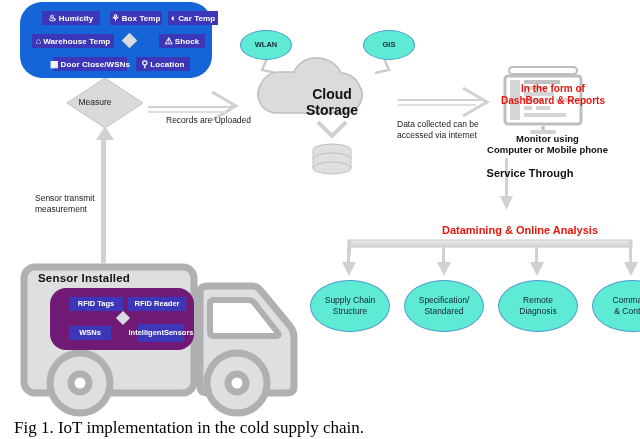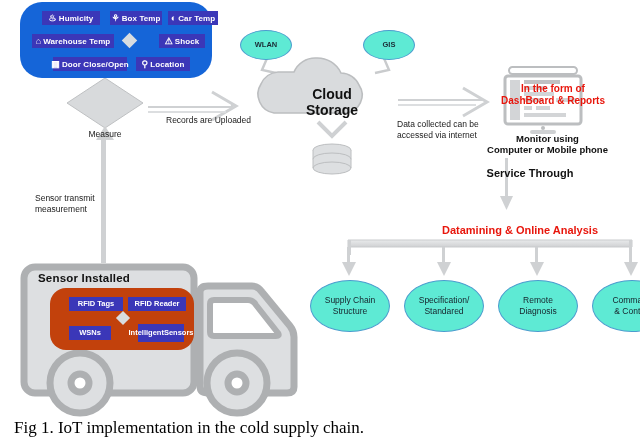--- a/index.html
+++ b/index.html
@@ -34,21 +34,21 @@
   .ell{position:absolute;background:#5eead4;border:1px solid #4C9CCE;
        border-radius:50%;display:flex;align-items:center;justify-content:center;
        text-align:center;color:#16222b;font-size:8px;line-height:10px;}
   .ell.small{font-size:7.5px;font-weight:bold;color:#1b2b35;}
   .ell.big{font-size:8.5px;line-height:11px;}
 
   
   .sensor-head{position:absolute;left:38px;top:272px;font-size:11.5px;
                font-weight:bold;color:#111;letter-spacing:.2px;}
   .sensor-box{position:absolute;left:50px;top:288px;width:144px;height:62px;
-              background:#c2410c;border-radius:16px;}
+              background:#701a75;border-radius:16px;}
   .stag{position:absolute;background:#3B37B8;color:#fff;font-size:7.5px;
         font-weight:bold;display:flex;align-items:center;justify-content:center;
         text-align:center;line-height:8px;box-sizing:border-box;}
 
   
   .caption{position:absolute;left:2px;top:418px;width:636px;
            font-family:"Liberation Serif",serif;font-size:17px;color:#000;margin-left:12px;}
 </style>
 </head>
 <body>
@@ -188,29 +188,29 @@
       <span>Warehouse Temp</span>
     </div>
     <div class="diamond-sm" style="left:104px;top:33px;"></div>
     <div class="tag" style="left:139px;top:32px;width:46px;">
       <span class="gl">⚠</span>
       <span>Shock</span>
     </div>
 
     <div class="tag" style="left:33px;top:55px;width:74px;">
       <span class="gl">▦</span>
-      <span>Door Close/Open</span>
+      <span>Door Close/WSNs</span>
     </div>
     <div class="tag" style="left:116px;top:55px;width:54px;">
       <span class="gl">⚲</span>
       <span>Location</span>
     </div>
   </div>
 
-  <div class="lbl ctr" style="left:75px;top:97px;width:60px;margin-top:32px;">Measure</div>
+  <div class="lbl ctr" style="left:65px;top:97px;width:60px;">Measure</div>
 
   <div class="lbl" style="left:166px;top:115px;">Records are Uploaded</div>
 
   <div class="lbl" style="left:35px;top:193px;">Sensor transmit</div>
   <div class="lbl" style="left:35px;top:204px;">measurement</div>
 
   <div class="ell small" style="left:240px;top:30px;width:50px;height:28px;">
     <span>WLAN</span>
   </div>
   <div class="ell small" style="left:363px;top:30px;width:50px;height:28px;">

